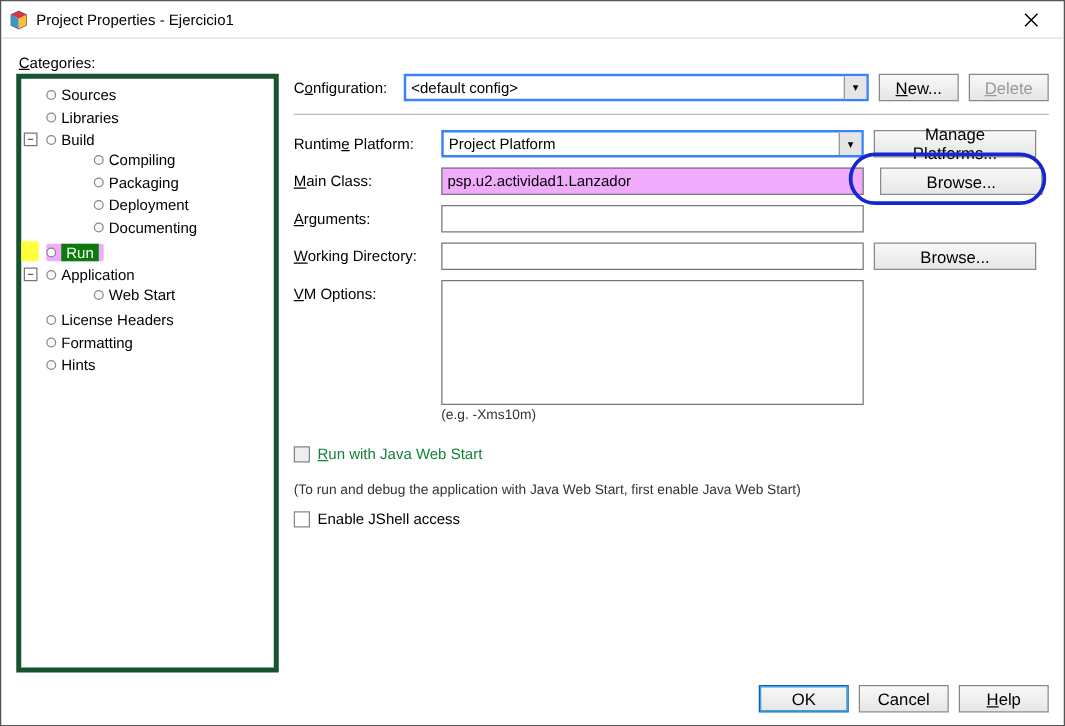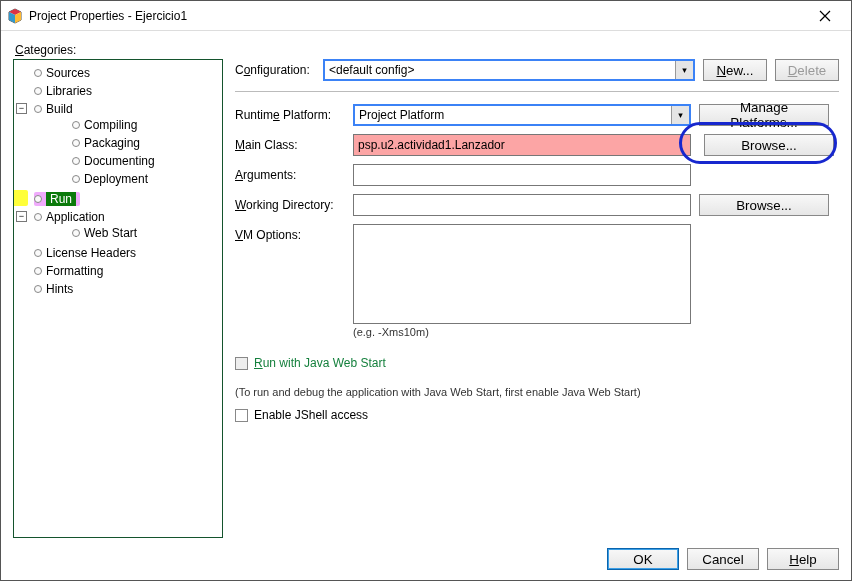--- a/index.html
+++ b/index.html
@@ -6,21 +6,21 @@
   html, body { margin: 0; padding: 0; font-family: "Segoe UI", Tahoma, sans-serif; font-size: 12px; color: #000; background: #fff; }
   .window { width: 852px; height: 581px; border: 1px solid #555; display: flex; flex-direction: column; background: #fff; }
   .titlebar { height: 30px; display: flex; align-items: center; padding: 0 6px; border-bottom: 1px solid #ddd; }
   .titlebar .logo { width: 16px; height: 16px; margin-right: 6px; }
   .titlebar .title { flex: 1; font-size: 12px; }
   .titlebar .close { width: 40px; height: 28px; display:flex; align-items:center; justify-content:center; cursor:pointer; }
   .body { flex: 1; display: flex; flex-direction: column; padding: 8px 12px 10px 12px; }
   .cat-label { margin: 4px 0 2px 2px; }
   .cat-label u { text-decoration: underline; }
   .main-row { flex: 1; display: flex; gap: 12px; min-height: 0; }
-  .tree-panel { width: 210px; border: 1px solid #14532d; background: #fff; overflow: auto; padding: 4px 0; }
+  .tree-panel { width: 210px; border: 4px solid #14532d; background: #fff; overflow: auto; padding: 4px 0; }
   .tree { list-style: none; margin: 0; padding: 0; }
   .tree ul { list-style: none; margin: 0; padding: 0 0 0 18px; }
   .tree li { position: relative; padding: 2px 0 2px 20px; white-space: nowrap; }
   .tree .toggle { position:absolute; left:2px; top:3px; width:11px; height:11px; border:1px solid #777; background:#fff; font-size:9px; line-height:9px; text-align:center; cursor:pointer; }
   .tree .node { display:inline-flex; align-items:center; gap:4px; cursor: default; }
   .tree .bullet { width:8px; height:8px; border:1px solid #888; border-radius:50%; background:#fafafa; display:inline-block; }
   .tree .bullet::after { display:none; }
   .tree .selected { background:#0b7a0b; color:#fff; padding:0 4px; }
   .tree .hl-run-wrap { background: #f0abfc; display:inline-block; padding:0 4px 0 0; border-radius:2px;text-align:center; }
   .tree .hl-left { position:absolute; left:-20px; top:0; width:34px; height:16px; background:#ffff3a; z-index:-1; border-radius:2px; }
@@ -30,21 +30,21 @@
   .config-row .lbl { width: 80px; }
   .combo { flex:1; height:22px; border:2px solid #3b82f6; background:#fff; display:flex; align-items:center; padding:0 4px; position:relative; }
   .combo .arrow { position:absolute; right:0; top:0; bottom:0; width:18px; border-left:1px solid #999; background:#e5e5e5; display:flex; align-items:center; justify-content:center; font-size:9px; }
   .btn { height:22px; min-width:64px; padding:0 10px; border:1px solid #888; background:linear-gradient(#f8f8f8,#e6e6e6); cursor:pointer; display:inline-flex; align-items:center; justify-content:center; }
   .btn.disabled { color:#9a9a9a; cursor:default; }
   .btn.wide { width:130px; }
 
   .form-grid { display:grid; grid-template-columns: 110px 1fr 140px; column-gap:8px; row-gap:8px; align-items:start; }
   .form-grid .lbl { padding-top:4px; }
   .input { height:22px; border:1px solid #777; background:#fff; padding:0 4px; display:flex; align-items:center; width:100%; }
-  .input.hl { background:#fca5a5;align-items:center; }
+  .input.hl { background:#f0abfc;align-items:center; }
   .textarea { height:100px; border:1px solid #777; background:#fff; width:100%; }
   .hint-sm { font-size:11px; color:#333; margin-top:2px; }
   .ring-wrap { position:relative; display:flex; justify-content:center; }
   .ring { position:absolute; border:3px solid #1727ce; border-radius:26px; pointer-events:none; }
   .checkbox-row { display:flex; align-items:center; gap:6px; margin-top:18px; }
   .checkbox { width:13px; height:13px; border:1px solid #888; background:#fff; }
   .checkbox.disabled { background:#eee; }
   .note { font-size:11px; color:#333; margin:16px 0 10px 0; }
 
   .dlg-buttons { display:flex; justify-content:flex-end; gap:8px; padding-top:10px; }
@@ -95,25 +95,25 @@
               <li><span class="node">
                     <span class="bullet"></span>
                     <span>Compiling</span>
                   </span></li>
               <li><span class="node">
                     <span class="bullet"></span>
                     <span>Packaging</span>
                   </span></li>
               <li><span class="node">
                     <span class="bullet"></span>
+                    <span>Deployment</span>
+                  </span></li>
+              <li><span class="node">
+                    <span class="bullet"></span>
                     <span>Documenting</span>
-                  </span></li>
-              <li><span class="node">
-                    <span class="bullet"></span>
-                    <span>Deployment</span>
                   </span></li>
             </ul>
           </li>
           <li style="position:relative; z-index:0;">
             <span class="hl-left"></span>
             <span class="hl-run-wrap"><span class="node">
                   <span class="bullet"></span>
                   <span class="selected">Run</span>
                 </span></span>
           </li>

